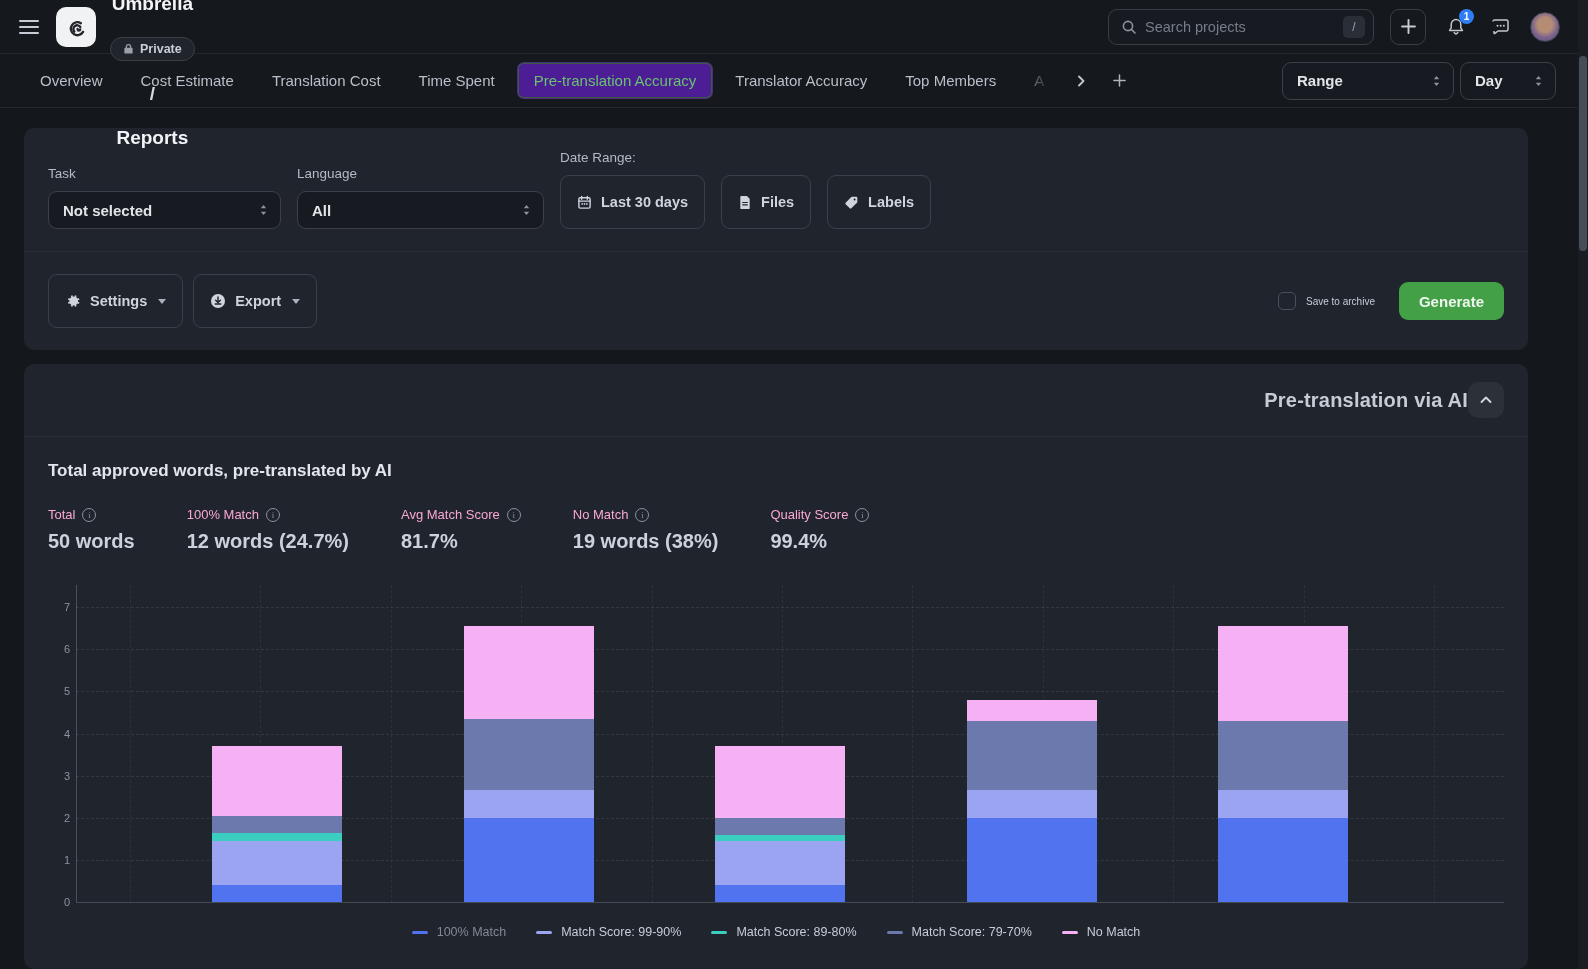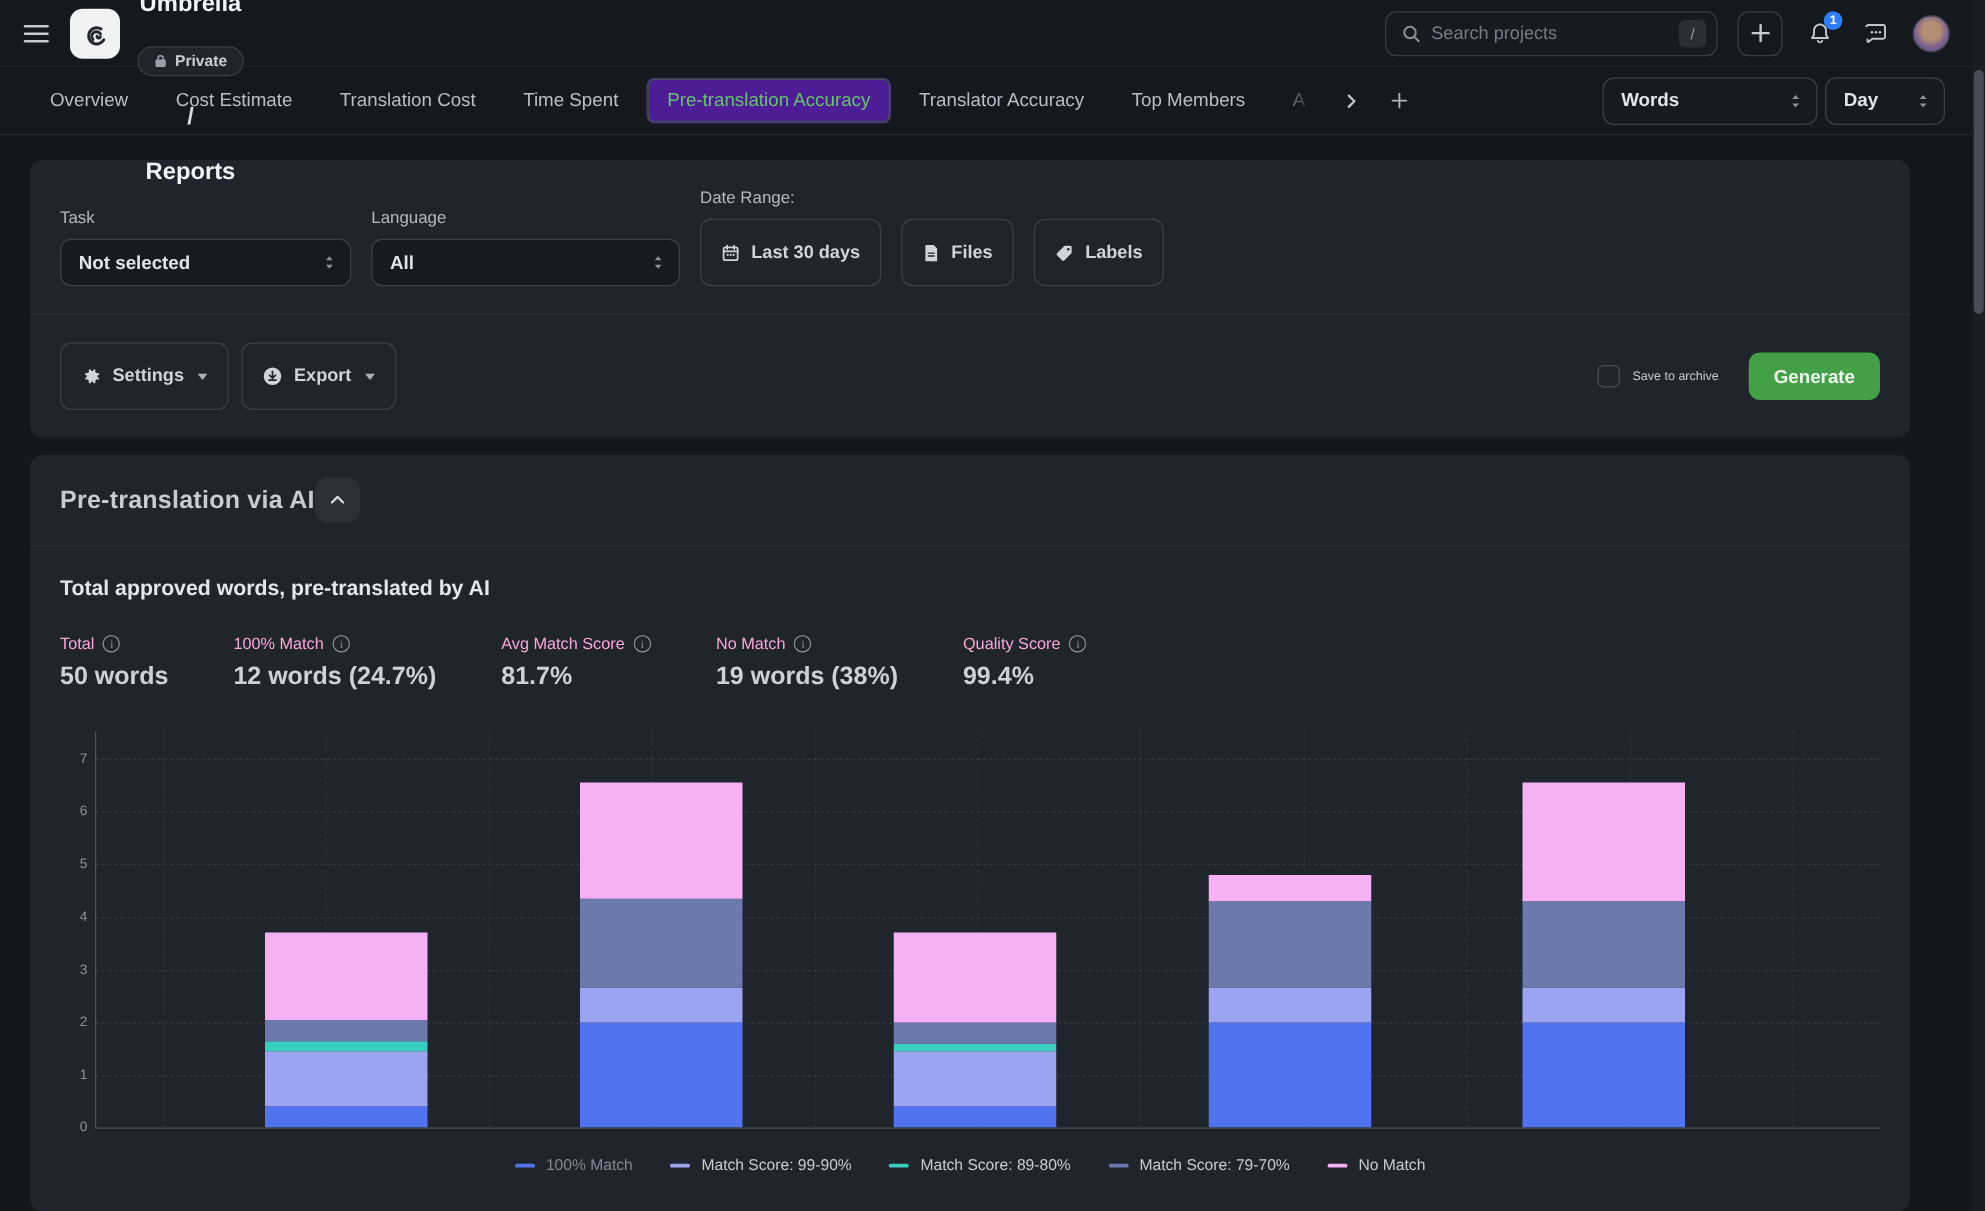--- a/index.html
+++ b/index.html
@@ -50,21 +50,21 @@
   .panel-divider{ height:1px; background:#2a2e36; margin:22px -24px; }
   .actions-row{ display:flex; align-items:center; gap:10px;}
   .caret-down{ width:0; height:0; border-left:4.5px solid transparent; border-right:4.5px solid transparent; border-top:5px solid #aab0bc; margin-left:2px;}
   .spacer{ flex:1; }
   .checkbox-row{ display:flex; align-items:center; gap:10px; margin-right:14px; cursor:pointer;}
   .checkbox{ width:18px; height:18px; border:1.5px solid #4a505b; border-radius:5px; background:transparent;}
   .btn-generate{ background:#43a047; border:none; border-radius:9px; height:38px; padding:0 20px; color:#eef7ee; font-size:15px; font-weight:bold; cursor:pointer;}
   .archive-label{ font-size:10px; color:#c6ccd6;}
   
   .card{ background:#20242c; border-radius:10px; margin-top:14px; overflow:hidden; }
-  .card-header{ display:flex; align-items:center; justify-content:flex-start; padding:18px 24px; border-bottom:1px solid #2b2f38;}
+  .card-header{ display:flex; align-items:center; justify-content:flex-end; padding:18px 24px; border-bottom:1px solid #2b2f38;}
   .card-title{ font-size:20px; font-weight:bold; color:#c6cbd4; letter-spacing:.2px;}
   .collapse-btn{ width:36px; height:36px; border-radius:10px; background:#2c3038; border:none; display:flex; align-items:center; justify-content:center; color:#d5dae2; cursor:pointer;}
   .card-body{ padding:24px; }
   .section-title{ font-size:17px; font-weight:bold; color:#e3e7ed;}
   .stats-row{ display:flex; gap:52px; margin-top:26px; }
   .stat{ display:flex; flex-direction:column; gap:8px;}
   .stat-top{ display:flex; align-items:center; gap:7px;}
   .stat-label{ font-size:13px; color:#f9a8d4;}
   .info-icon{ width:14px; height:14px; border:1.2px solid #8b919d; border-radius:50%; color:#8b919d; font-size:9px; display:flex; align-items:center; justify-content:center; cursor:pointer; font-family:"Liberation Serif",serif;}
   .info-icon::before{ content:"i"; }
@@ -168,21 +168,21 @@
     <svg width="14" height="14" viewBox="0 0 14 14">
         <path d="M5 2.5L9.5 7 5 11.5" fill="none" stroke="#c2c8d2" stroke-width="1.8" stroke-linecap="round" stroke-linejoin="round"></path>
       </svg>
   </div>
   <div class="tab-add">
     <svg width="13" height="13" viewBox="0 0 14 14">
         <path d="M7 1v12M1 7h12" stroke="#aeb4bf" stroke-width="1.6" stroke-linecap="round"></path>
       </svg>
   </div>
   <div class="select sel-words">
-    <span>Words</span>
+    <span>Range</span>
     <svg width="9" height="14" viewBox="0 0 10 14">
         <path d="M5 1.5 8 5H2z" fill="#8d939e"></path>
         <path d="M5 12.5 2 9h6z" fill="#8d939e"></path>
       </svg>
   </div>
   <div class="select sel-day">
     <span>Day</span>
     <svg width="9" height="14" viewBox="0 0 10 14">
         <path d="M5 1.5 8 5H2z" fill="#8d939e"></path>
         <path d="M5 12.5 2 9h6z" fill="#8d939e"></path>

